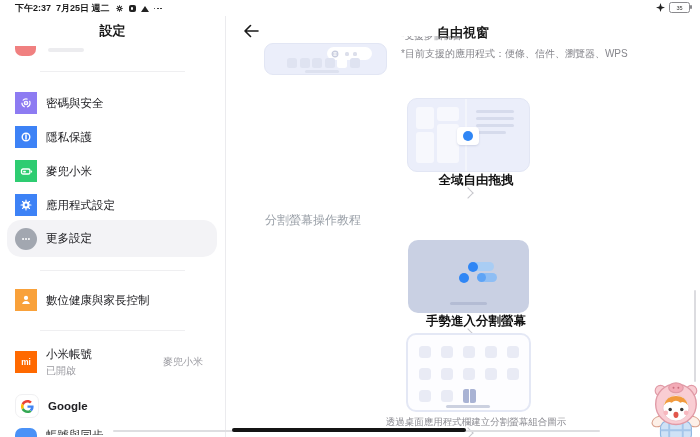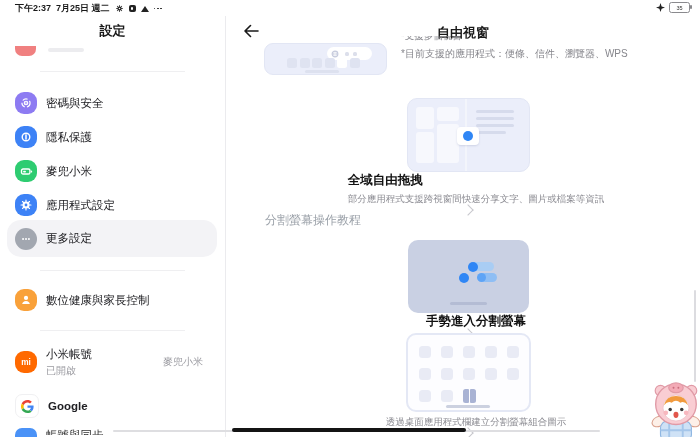--- a/index.html
+++ b/index.html
@@ -16,21 +16,21 @@
   .sb-dots i{width:1.8px;height:1.8px;background:#222;border-radius:50%;}
   .batt{width:19px;height:9px;border:1px solid #8a8a8e;border-radius:2.5px;position:relative;
     font-size:5.5px;color:#333;display:flex;align-items:center;justify-content:center;}
   .batt::after{content:"";position:absolute;right:-3px;top:2px;width:1.6px;height:3.6px;background:#8a8a8e;border-radius:1px;}
   
   .sidebar{position:absolute;left:0;top:16px;width:225px;height:421px;border-right:1px solid #ebebee;}
   .sidebar-title{position:absolute;left:0;top:6px;width:225px;text-align:center;font-size:13px;font-weight:600;color:#1a1a1a;}
   .divider{position:absolute;left:40px;width:145px;height:1px;background:#efeff1;}
   .srow{position:absolute;left:7px;width:210px;height:34px;display:flex;align-items:center;padding-left:8px;box-sizing:border-box;border-radius:14px;}
   .srow.selected{background:#f3f3f6;height:37px;}
-  .sicon{width:22px;height:22px;border-radius:9px;flex:none;display:flex;align-items:center;justify-content:center;margin-right:9px;}
+  .sicon{width:22px;height:22px;border-radius:0;flex:none;display:flex;align-items:center;justify-content:center;margin-right:9px;}
   .sicon.round{border-radius:50%;}
   .slabel{font-size:11.5px;color:#202024;}
   .sub{font-size:10px;color:#9a9aa0;margin-top:2px;}
   .rightval{position:absolute;right:14px;top:13px;font-size:10px;color:#9a9aa0;}
   .gicon{width:22px;height:22px;border-radius:7px;background:#fff;border:1px solid #f0f0f2;display:flex;align-items:center;justify-content:center;margin-right:9px;flex:none;}
   .clip-red{position:absolute;left:15px;top:30px;width:21px;height:10px;background:#f08080;border-radius:0 0 7px 7px;}
   .clip-bar{position:absolute;left:48px;top:32px;width:36px;height:4px;background:#ececef;border-radius:2px;}
   .clip-blue{position:absolute;left:15px;top:412px;width:22px;height:9px;background:#4a92f7;border-radius:7px 7px 0 0;}
   .clip-label{position:absolute;left:46px;top:412px;height:7px;overflow:hidden;font-size:11.5px;color:#333;line-height:14px;}
   
@@ -243,21 +243,20 @@
         <span class="shape" style="left:57px;top:0px;width:2px;height:72px;background:#f3f5fb;"></span>
         <span class="shape" style="left:68px;top:11px;width:38px;height:3px;background:#d6dbec;border-radius:1.5px;"></span>
         <span class="shape" style="left:68px;top:18px;width:38px;height:3px;background:#d6dbec;border-radius:1.5px;"></span>
         <span class="shape" style="left:68px;top:25px;width:38px;height:3px;background:#d6dbec;border-radius:1.5px;"></span>
         <span class="shape" style="left:68px;top:32px;width:30px;height:3px;background:#d6dbec;border-radius:1.5px;"></span>
         <span class="shape" style="left:49px;top:28px;width:22px;height:18px;background:#fff;border-radius:4px;box-shadow:0 1px 2px rgba(80,90,140,.18);"></span>
         <span class="shape" style="left:55px;top:32px;width:10px;height:10px;background:#2f86f5;border-radius:50%;"></span>
       </div>
       <div class="ctext">
         <div class="card-title">全域自由拖拽</div>
-        <div class="card-desc">部分應用程式支援跨視窗間快速分享文字、圖片或檔案等資訊</div>
       </div>
       <span class="chev"></span>
     </div>
 
     <div class="section-label">分割螢幕操作教程</div>
 
     <div class="crow" style="top:224px;height:73px">
       <div class="illus illus3">
         <span class="shape" style="left:64px;top:22px;width:22px;height:9px;background:#a9cdf4;border-radius:4.5px;"></span>
         <span class="shape" style="left:60px;top:21.5px;width:10px;height:10px;background:#2f86f5;border-radius:50%;"></span>

